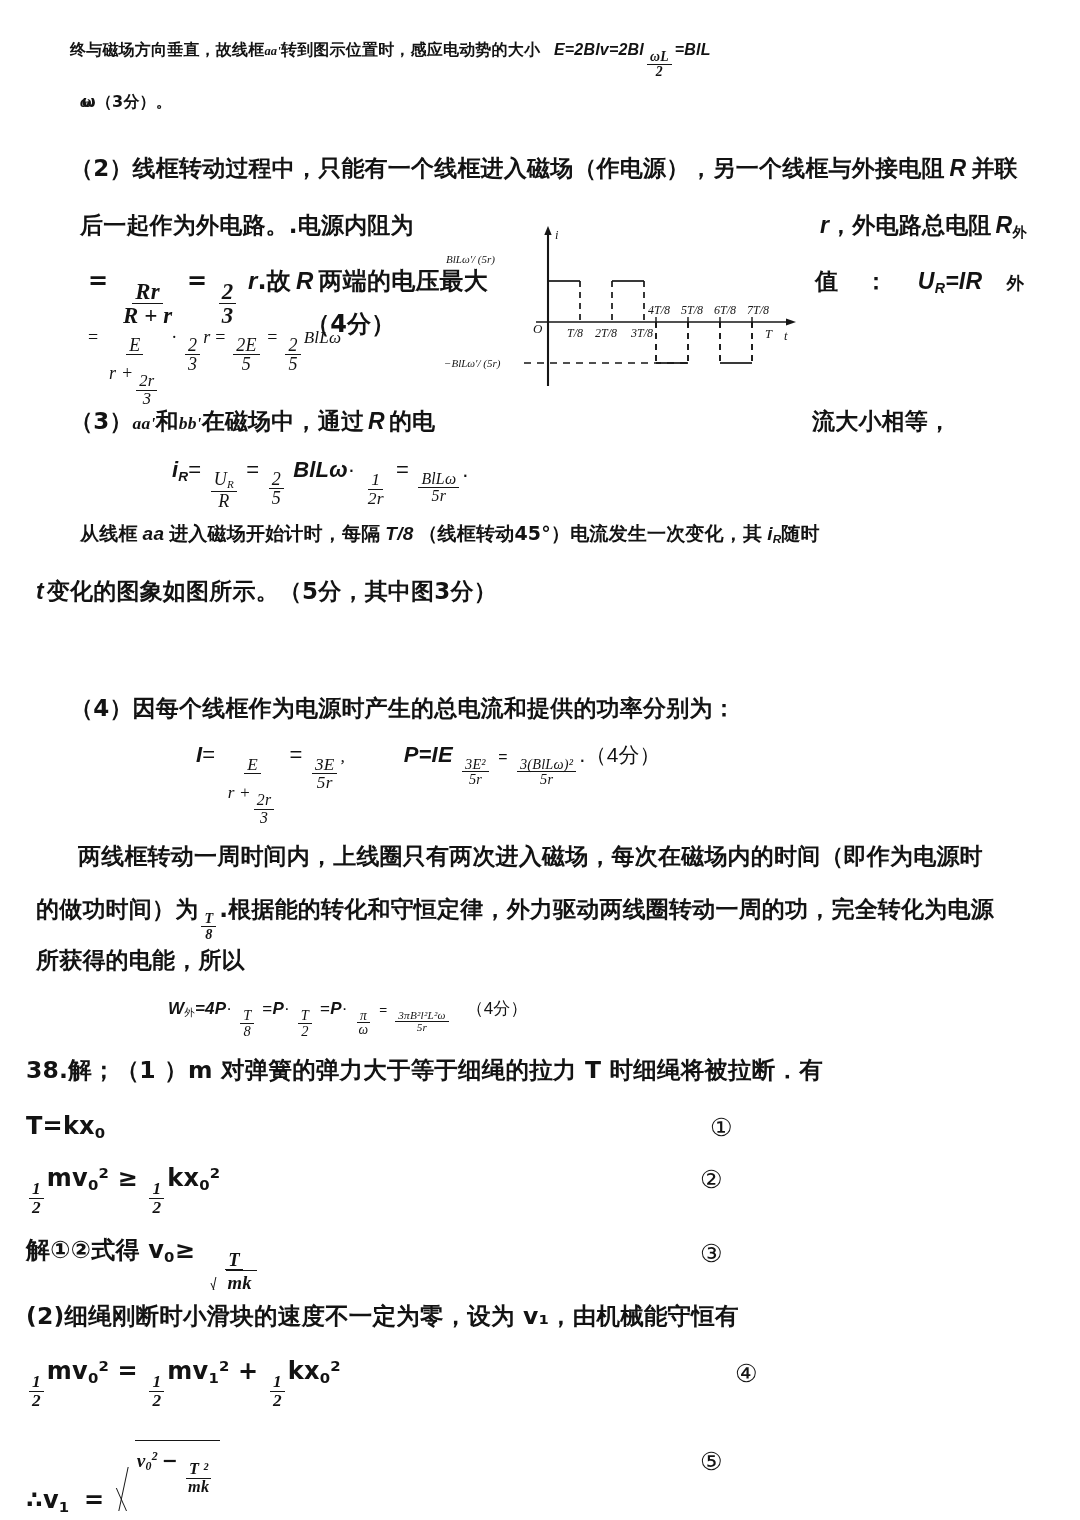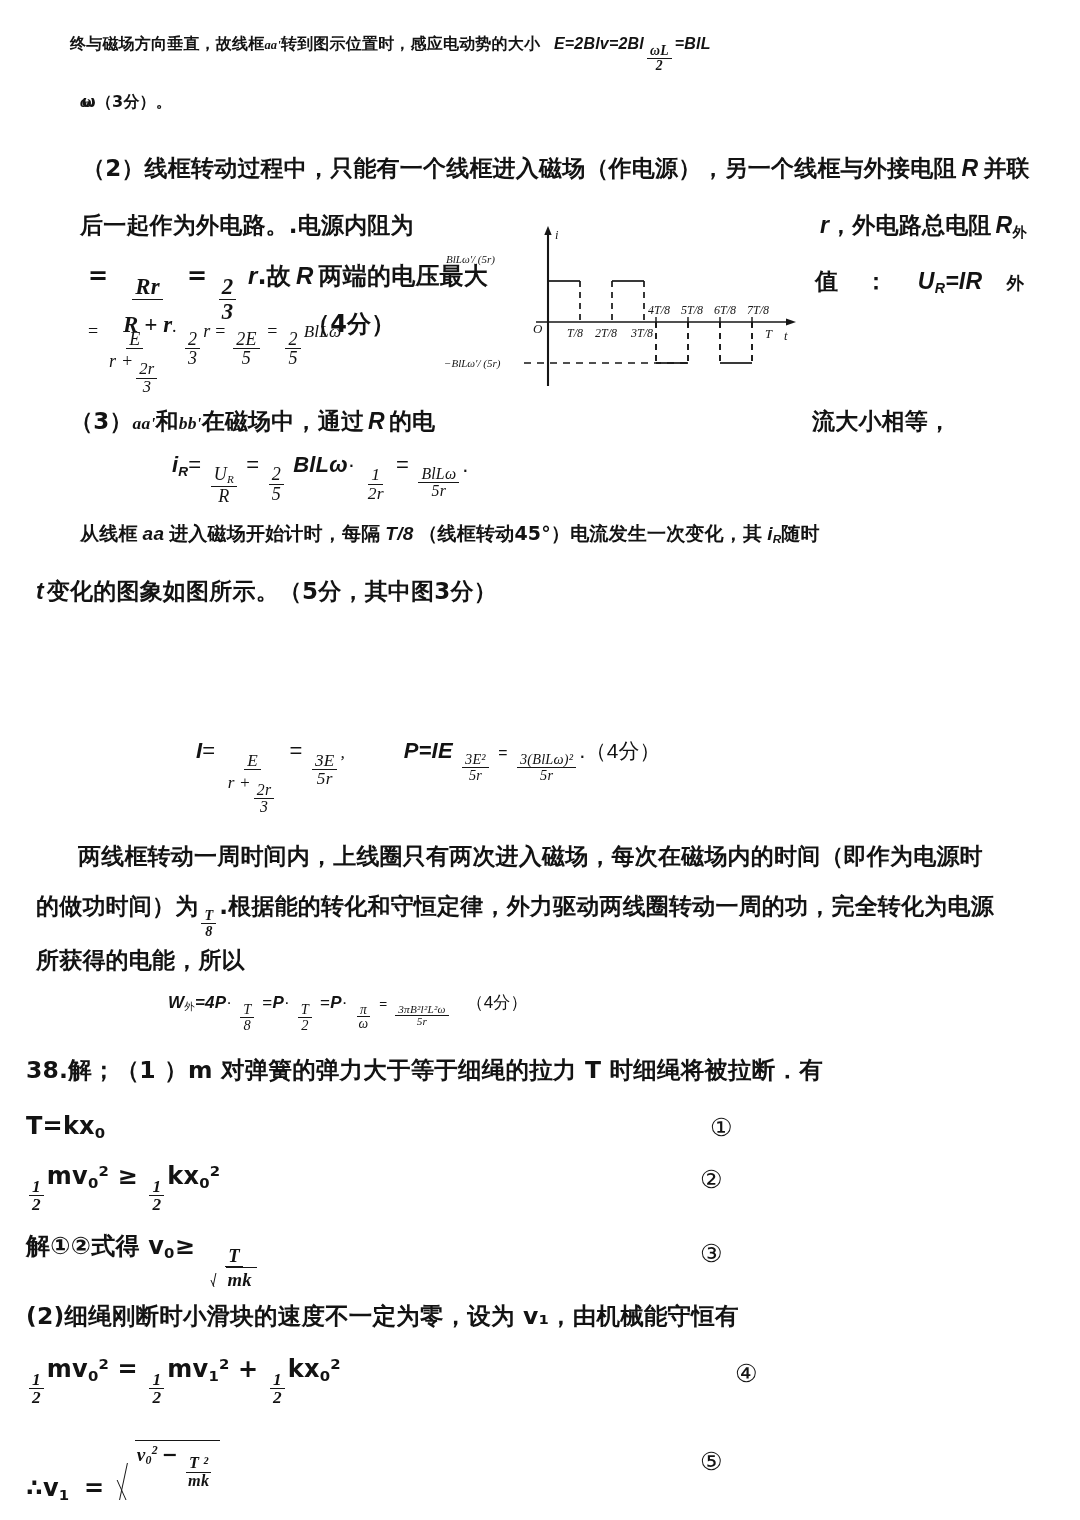--- a/index.html
+++ b/index.html
@@ -31,21 +31,21 @@
   .sub  { font-size: .62em; vertical-align: -0.28em; }
   .sup  { font-size: .62em; vertical-align: 0.55em; }
 
   
   .frac {
     display: inline-flex;
     flex-direction: column;
     align-items: center;
     justify-content: center;
     vertical-align: -0.45em;
-    margin: 12px 3px;
+    margin: 18px 3px;
     line-height: 1.02;
   }
   .frac > .num { padding: 0 3px; border-bottom: 1.6px solid #161616; }
   .frac > .den { padding: 0 3px; }
 
   
   .sqrt { display: inline-flex; align-items: stretch; vertical-align: -0.3em; margin:0 2px; }
   .sqrt > .radsign {
     display: inline-block;
     width: 14px;
@@ -94,34 +94,34 @@
       <span>E=2Blv=2Bl</span><span class="frac" style="font-size:.86em;">
           <span class="num it">ωL</span>
           <span class="den it">2</span>
         </span><span>=BlL</span>
     </span>
   </div>
   <div class="ln cjk" style="left:80px; top:92px;">
     <span class="it">ω</span><span style="margin-left:-10px;">ω（3分）。</span>
   </div>
 
-  <div class="ln cjk" style="left:70px; top:155px; font-size:23px;margin-left:12px;">
+  <div class="ln cjk" style="left:70px; top:155px; font-size:23px;">
     <span>（2）线框转动过程中，只能有一个线框进入磁场（作电源），另一个线框与外接电阻</span><span class="bit" style="margin:0 5px;">R</span><span>并联</span>
   </div>
 
   <div class="ln cjk" style="left:80px; top:212px; font-size:23px;">
     <span>后一起作为外电路。.电源内阻为</span>
   </div>
   <div class="ln cjk" style="left:820px; top:212px; font-size:23px;">
     <span class="bit">r</span><span>，外电路总电阻</span><span class="bit" style="margin-left:4px;">R</span><span class="sub">外</span>
   </div>
 
   <div class="ln cjk" style="left:88px; top:262px; font-size:24px;">
     <span>=</span>
-    <span class="frac it" style="font-size:.95em;gap:13px;">
+    <span class="frac it" style="font-size:.95em;">
       <span class="num">Rr</span>
       <span class="den">R + r</span>
     </span>
     <span>=</span>
     <span class="frac it" style="font-size:.95em;">
       <span class="num">2</span>
       <span class="den">3</span>
     </span>
     <span class="bit">r</span><span>.故</span><span class="bit" style="margin:0 5px;">R</span><span>两端的电压最大</span>
   </div>
@@ -238,20 +238,21 @@
       </span><span>.</span>
   </div>
 
   <div class="ln cjk" style="left:80px; top:522px; font-size:19px;">
     <span>从线框</span><span class="bit" style="margin:0 5px;">aa</span><span>进入磁场开始计时，每隔</span><span class="bit" style="margin:0 5px;">T/8</span><span>（线框转动45°）电流发生一次变化，其</span><span class="bit" style="margin-left:5px;">i</span><span class="bit sub">R</span><span>随时</span>
   </div>
   <div class="ln cjk" style="left:36px; top:578px; font-size:23px;">
     <span class="bit" style="margin-right:3px;">t</span><span>变化的图象如图所示。（5分，其中图3分）</span>
   </div>
 
+  <div class="ln cjk" style="left:70px; top:695px; font-size:23px;">（4）因每个线框作为电源时产生的总电流和提供的功率分别为：</div>
 
   <div class="ln" style="left:196px; top:738px; font-size:22px;">
     <span class="bit">I</span><span>=</span>
     <span class="frac" style="font-size:.78em;">
       <span class="num it">E</span>
       <span class="den"><span class="it">r +</span><span class="frac" style="font-size:.92em;">
             <span class="num it">2r</span>
             <span class="den it">3</span>
           </span></span>
     </span>

